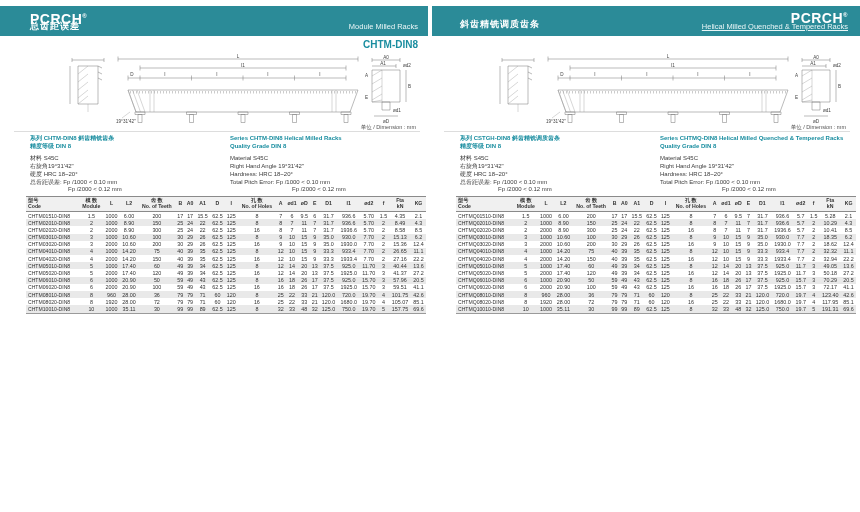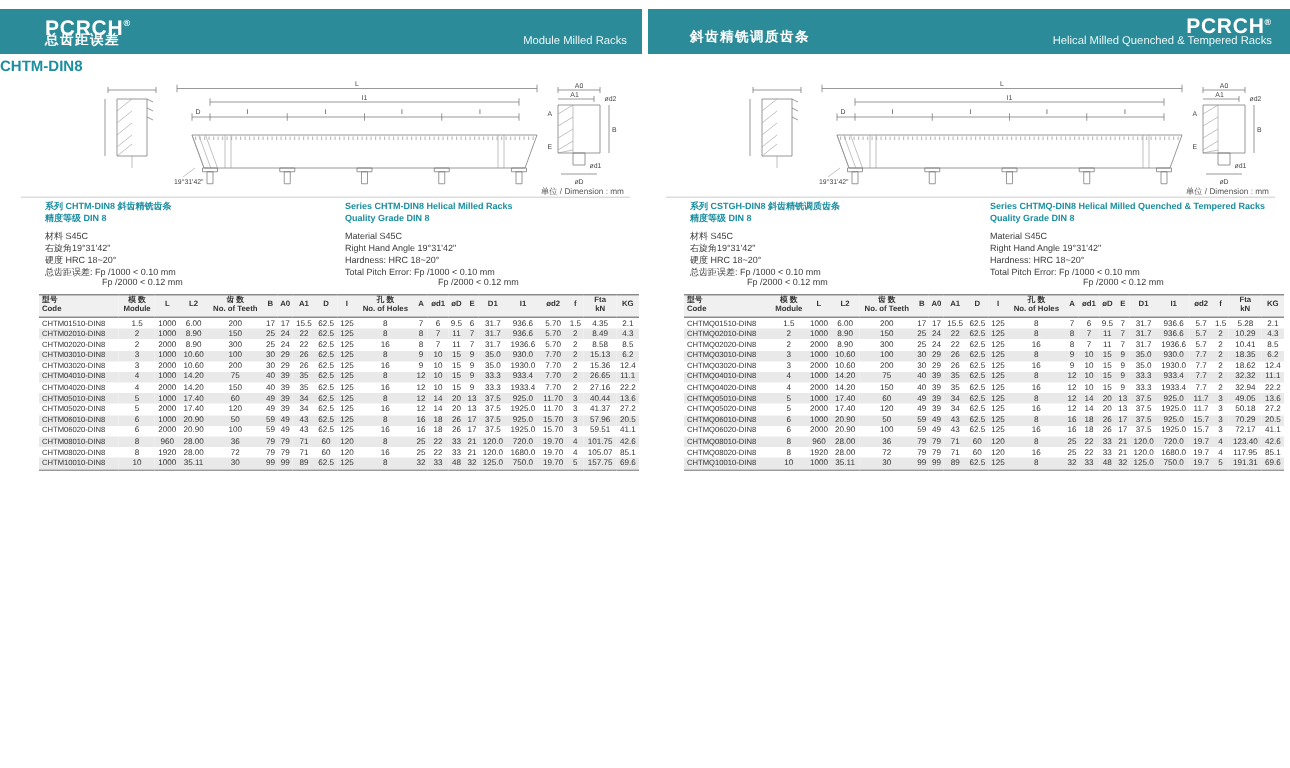--- a/index.html
+++ b/index.html
@@ -13,26 +13,26 @@
   .page-left  .band { left:0; right:2px; }
   .page-right .band { left:2px; right:0; }
   .logo { font-size:14px; font-weight:bold; letter-spacing:.5px; line-height:1; }
   .logo sup { font-size:6px; vertical-align:super; }
   .band-cn { font-size:9px; font-weight:bold; letter-spacing:1px; }
   .band-en { font-size:7.5px; color:#eaf6f7; }
   .page-left  .logo-block { position:absolute; left:30px; top:4px; }
   .page-left  .band-cn   { position:absolute; left:30px; bottom:3px; }
   .page-left  .band-en   { position:absolute; right:10px; bottom:5px; }
   .page-right .logo-block { position:absolute; right:12px; top:3px; text-align:right; }
-  .page-right .band-en   { position:absolute; right:12px; bottom:5px; }
+  .page-right .band-en   { position:absolute; right:12px; bottom:5px;text-decoration:underline; }
   .page-right .band-cn   { position:absolute; left:28px; bottom:5px; }
 
   
   .series-title { position:absolute; top:39px; left:0; right:0; font-size:10px; font-weight:bold; color:#1b8ea0; }
-  .page-left  .series-title { padding-right:12px; }
+  .page-left  .series-title { text-align:right; padding-right:12px; }
   .page-right .series-title { text-align:left;  padding-left:27px; }
 
   
   .drawing { position:absolute; top:52px; left:14px; width:404px; height:72px; }
   svg { overflow:visible; }
   svg * { vector-effect:non-scaling-stroke; }
   svg text { font-family:"Liberation Sans", sans-serif; font-size:4.6px; fill:#444; }
   .ln   { stroke:#777; stroke-width:.5; fill:none; }
   .thin { stroke:#999; stroke-width:.4; fill:none; }
   .teeth{ stroke:#8a8a8a; stroke-width:2.4; stroke-dasharray:.8 2.2; opacity:.55; }

